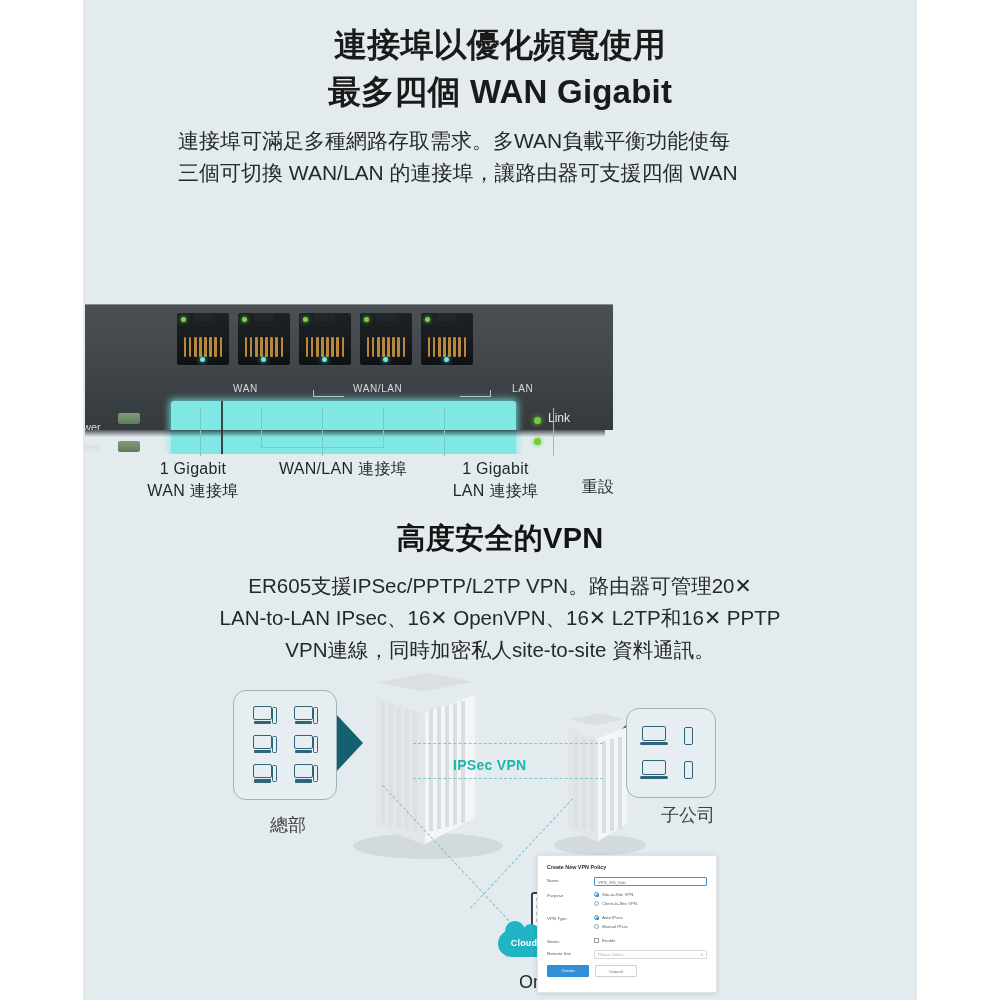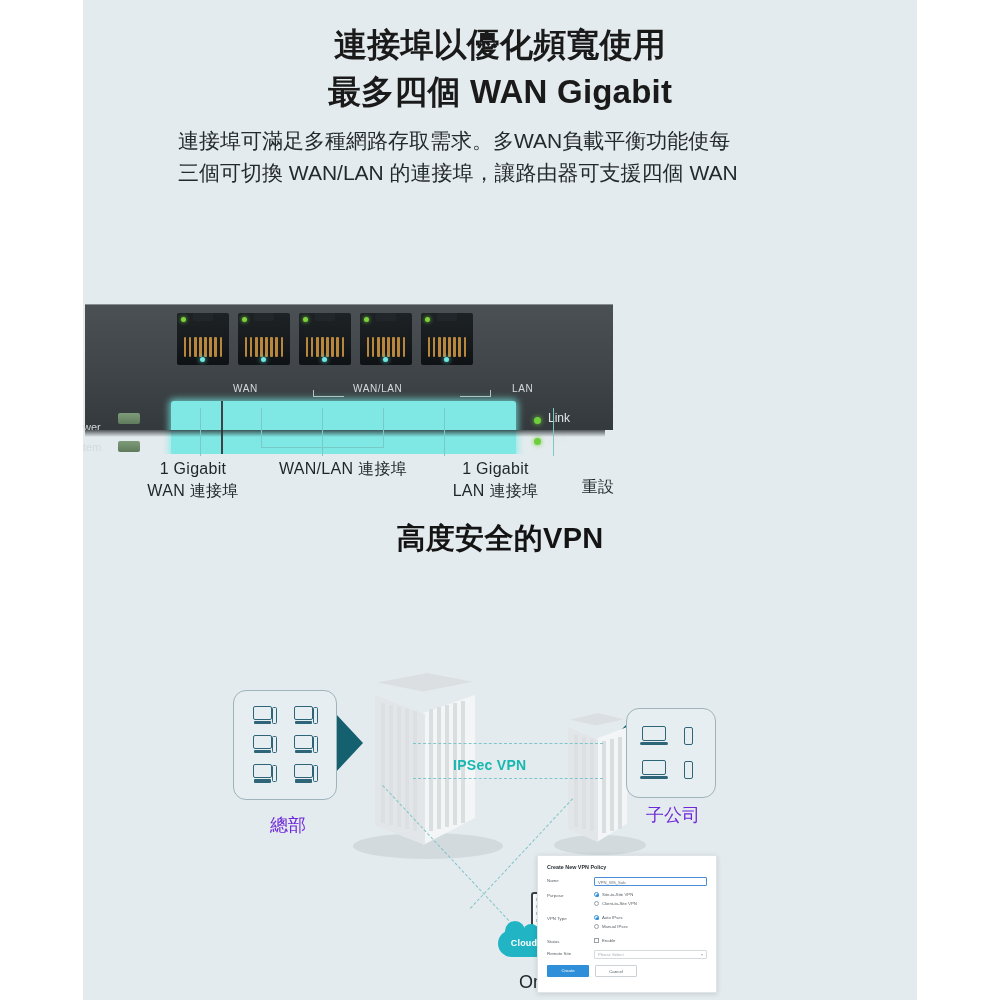--- a/index.html
+++ b/index.html
@@ -276,24 +276,24 @@
 
   
   .dash{
     position:absolute; height:0; border-top:1.6px dashed #7fc5c9;
   }
   .vpn-label{
     position:absolute; left:370px; top:92px;
     color:#17b8b0; font-weight:bold; font-size:14px; letter-spacing:.3px;
   }
   .site-label{
-    position:absolute; color:#6d28d9; font-size:18px;
+    position:absolute; color:#404040; font-size:18px;
   }
   .site-label.hq{ left:155px; top:148px; width:100px; text-align:center;}
-  .site-label.br{ left:548px; top:138px; width:84px; text-align:center;}
+  .site-label.br{ left:548px; top:138px; width:84px; text-align:right;}
 
   
   .laptop{ position:absolute; left:440px; top:227px; width:112px; height:70px;}
   .lt-lid{
     position:absolute; left:8px; top:0; width:96px; height:58px;
     background:#fff; border:2px solid #3a4247; border-radius:3px;
   }
   .lt-base{
     position:absolute; left:0; top:58px; width:112px; height:6px;
     background:#3a4247; border-radius:0 0 4px 4px;
@@ -492,20 +492,25 @@
       <div class="co c3">
         <span class="l1">1 Gigabit</span>
         <span class="l2">LAN 連接埠</span>
       </div>
       <div class="co c4">
         <span class="l1">重設</span>
       </div>
     </div>
 
     <div class="sec2-title">高度安全的VPN</div>
+    <div class="sec2-body">
+      <span class="ln">ER605支援IPSec/PPTP/L2TP VPN。路由器可管理20✕</span>
+      <span class="ln">LAN-to-LAN IPsec、16✕ OpenVPN、16✕ L2TP和16✕ PPTP</span>
+      <span class="ln">VPN連線，同時加密私人site-to-site 資料通訊。</span>
+    </div>
 
     <div class="diagram">
 
       <div class="wedge hq"></div>
       <div class="wedge branch"></div>
 
       <div class="devcard hq">
         <div class="dev-grid">
           <span class="pc-ico">
               <i class="scr"></i>

